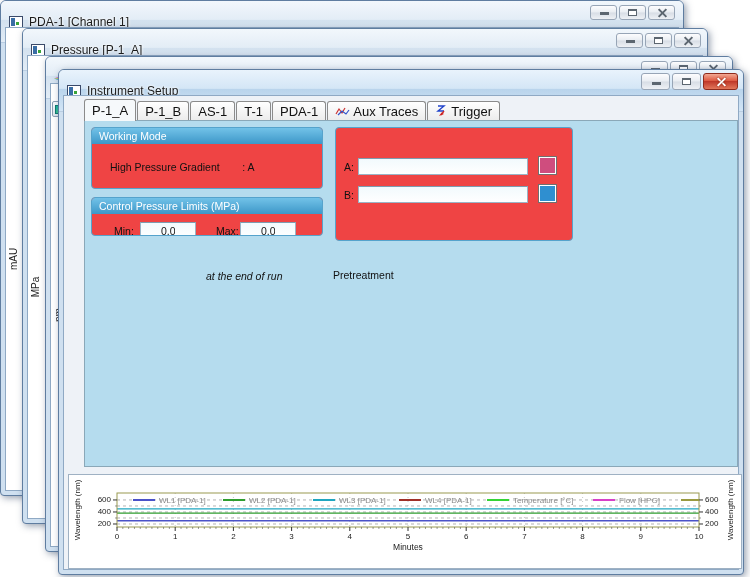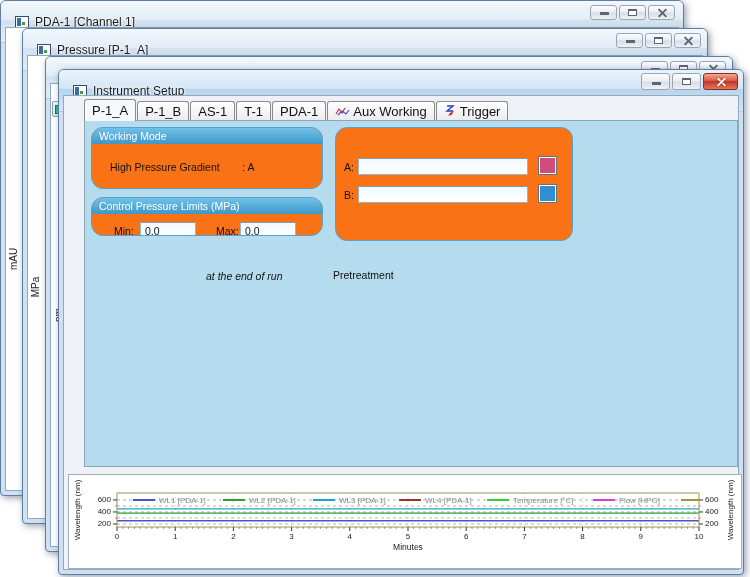--- a/index.html
+++ b/index.html
@@ -4,21 +4,21 @@
 <style>
   * { margin:0; padding:0; box-sizing:border-box; }
   html,body { width:750px; height:577px; background:#fff; font-family:"Liberation Sans",sans-serif; overflow:hidden; }
   .stage { position:relative; width:750px; height:577px; background:#fff; }
 
   
   .win { position:absolute; border:1px solid #5f7da0; border-radius:6px 6px 4px 4px;
          background:#cfe0f0; box-shadow:2px 2px 7px rgba(50,70,100,.5); overflow:hidden; }
   .titlebar { position:absolute; left:0; right:0; top:0; height:42px;
               background:linear-gradient(#f2f7fc,#e3edf6 45%,#d3e1ef 46%,#e2ecf6);
-              border-bottom:1px solid #b9cde2; display:flex; align-items:center; padding:0 14px; }
+              border-bottom:1px solid #b9cde2; display:flex; align-items:center; padding:0 8px; }
   .win.active .titlebar { background:linear-gradient(#e9f3fc,#d4e6f6 45%,#b9d4ec 46%,#d2e5f6); }
   .wicon { width:15px; height:12px; margin-right:5px; flex:0 0 auto; display:inline-flex; }
   .wtitle { font-size:12px; color:#1c1c1c; text-shadow:0 0 3px #fff, 0 0 3px #fff; white-space:nowrap; }
   .wbtns { position:absolute; top:4px; display:flex; gap:2px; }
   .wbtn { width:27px; height:15px; border:1px solid #97a5b6; border-radius:3px;
           background:linear-gradient(#fdfdfe,#e9edf2 48%,#d7dde5 52%,#eef1f5); position:relative; }
   .win.active .wbtn { height:17px; width:29px; }
   .wbtn.close.red { background:linear-gradient(#f3a893,#dd5a42 45%,#c0392a 50%,#e2775b); border-color:#8e2b1d; width:35px; }
   .g-min { position:absolute; left:50%; bottom:4px; width:9px; height:3px; margin-left:-4px; background:#5c6670; }
   .wbtn.close.red .g-x b, .g-max { border-color:#5c6670; }
@@ -39,27 +39,27 @@
   .dlg { position:absolute; left:4px; right:4px; top:25px; bottom:4px; background:#eef2f7;
          border:1px solid #8fa9c4; }
   .tabs { position:absolute; left:20px; top:3px; height:21px; display:flex; align-items:flex-end; z-index:3; }
   .tab { height:19px; padding:0 7px; margin-right:1px; display:flex; align-items:center; gap:3px;
          background:linear-gradient(#ffffff,#ececec); border:1px solid #8b8b8b; border-bottom:none;
          border-radius:3px 3px 0 0; font-size:13px; color:#111; white-space:nowrap; }
   .tab.sel { height:22px; background:#f6f9fb; position:relative; z-index:4; margin-bottom:-1px; }
   .tabpage { position:absolute; left:20px; top:24px; width:654px; height:347px;
              background:#b5dcee; border:1px solid #8aa8b8; z-index:2; }
 
-  .group { position:absolute; border:1px solid #55a3cc; border-radius:12px; background:#f97316; overflow:hidden; }
+  .group { position:absolute; border:1px solid #55a3cc; border-radius:4px; background:#ef4444; overflow:hidden; }
   .ghead { height:16px; background:linear-gradient(#72c2e8,#3d97c8); color:#fff; font-size:10.5px;
            line-height:16px; padding-left:7px; }
   .gtext { font-size:10.5px; color:#111; }
 
   .field { position:absolute; height:17px; border:1px solid #9ab4c6; border-top-color:#7d9cb0;
-           background:linear-gradient(#f2fafd,#ffffff); font-size:10.5px; padding:0 4px; color:#111; outline:none; }
+           background:linear-gradient(#f2fafd,#ffffff); font-size:10.5px; padding:0 20px; color:#111; outline:none; }
   .swatch { position:absolute; width:19px; height:19px; border:1px solid #707070; box-shadow:inset 0 0 0 1px #fff; }
   .lbl { position:absolute; font-size:10.5px; color:#111; white-space:nowrap; }
 
   .combo { position:absolute; width:106px; height:20px; border:1px solid #7a8a98; background:#fff;
            font-size:10.5px; display:flex; align-items:center; }
   .combo span { flex:1; padding-left:5px; }
   .combo .dropzone { width:17px; height:100%; border-left:1px solid #a8b4be;
            background:linear-gradient(#fbfcfd,#dfe5ea); display:flex; align-items:center; justify-content:center; }
   .combo .arr { width:0; height:0; border:4px solid transparent; border-top:4px solid #333; margin-top:4px; }
 
@@ -232,21 +232,21 @@
             <span>T-1</span>
           </div>
           <div class="tab">
             <span>PDA-1</span>
           </div>
           <div class="tab">
             <svg width="15" height="10" viewBox="0 0 15 10">
               <path d="M1,8 L4,3 L7,7 L10,2" fill="none" stroke="#cc3333" stroke-width="1.2"></path>
               <path d="M3,9 L7,5 L11,8 L14,4" fill="none" stroke="#3355cc" stroke-width="1.2"></path>
             </svg>
-            <span>Aux Working</span>
+            <span>Aux Traces</span>
           </div>
           <div class="tab">
             <svg width="13" height="12" viewBox="0 0 13 12">
               <path d="M3,1 h6 l-6,5 h6" fill="none" stroke="#2244cc" stroke-width="1.4"></path>
               <path d="M9,6 l-3,4" stroke="#cc2222" stroke-width="1.3" fill="none"></path>
               <polygon points="4,11 9,9 6.5,7.5" fill="#cc2222"></polygon>
             </svg>
             <span>Trigger</span>
           </div>
         </div>

